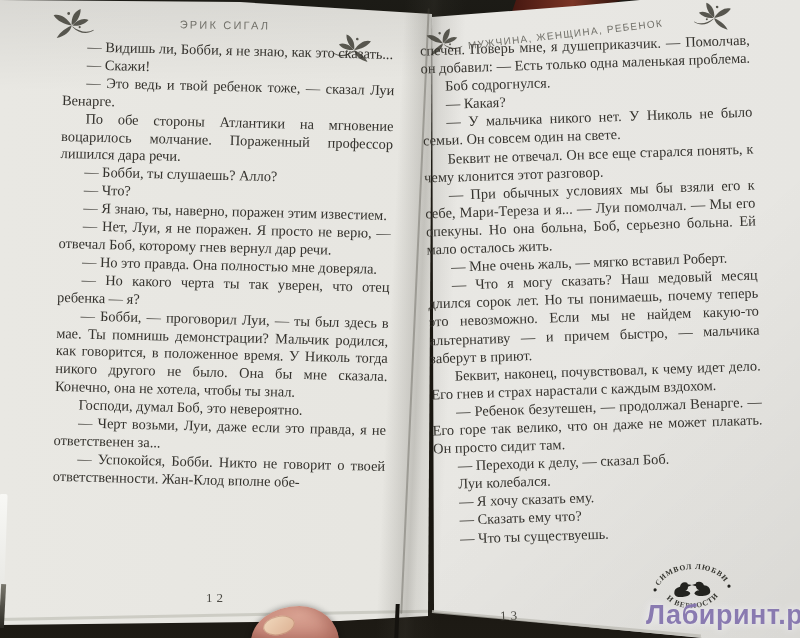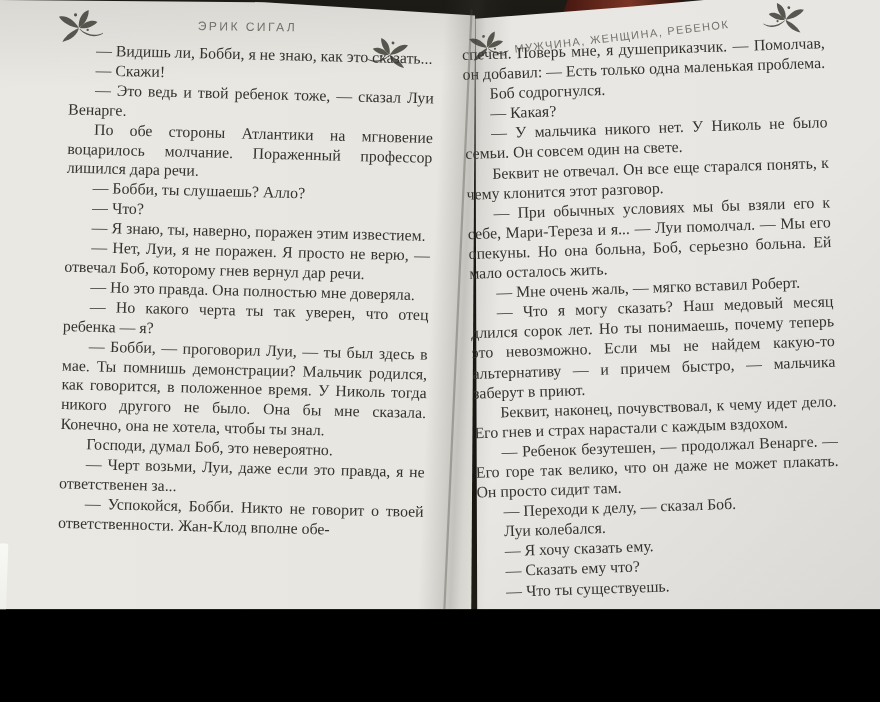--- a/index.html
+++ b/index.html
@@ -1,17 +1,17 @@
 <!DOCTYPE html>
 <html lang="ru"><head>
 <meta charset="utf-8">
 <style>
   html,body{margin:0;padding:0;background:#000;}
   .photo{
-    position:relative;width:800px;height:554px;overflow:hidden;
+    position:relative;width:800px;height:638px;overflow:hidden;
     background:linear-gradient(#1c1b16,#16130d 18%,#16130d 82%,#1e1b15);
     font-family:"Liberation Serif",serif;
   }
   
   .cover-glimpse{
     position:absolute;left:512px;top:0;width:110px;height:16px;z-index:1;
     background:linear-gradient(to right,#451710,#7b3526 55%,#2e130c);
     clip-path:polygon(4px 0px,110px 0px,58px 16px,0px 12px);
   }
   

